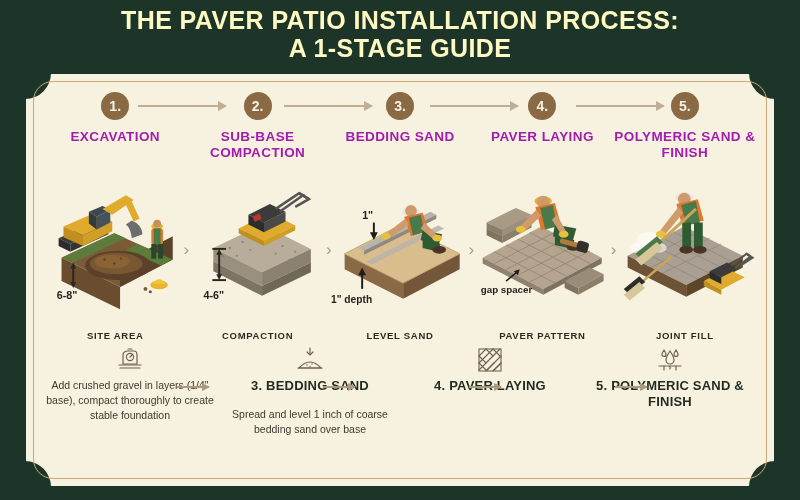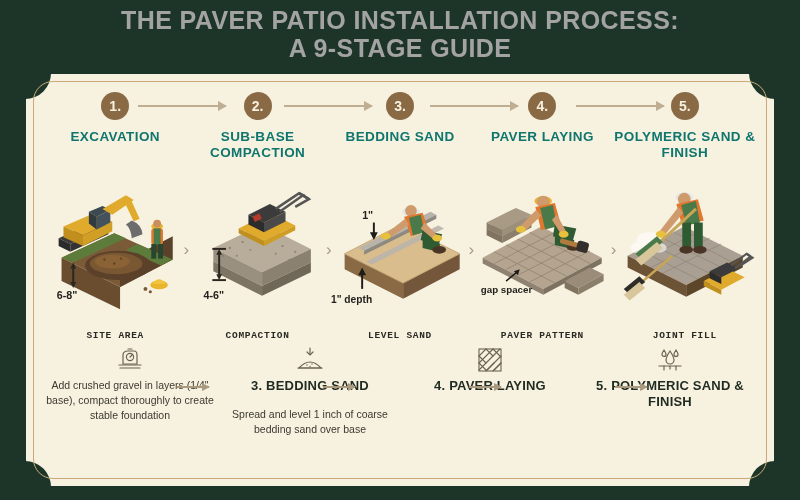--- a/index.html
+++ b/index.html
@@ -7,21 +7,21 @@
   body {
     background:#1d3528;
     font-family:"Liberation Sans", sans-serif;
     -webkit-font-smoothing:antialiased;
   }
   .poster { position:relative; width:800px; height:500px; }
 
   
   .title-block {
     position:absolute; top:6px; left:0; width:800px;
-    text-align:center; color:#a3a3a3;
+    text-align:center; color:#fef9c3;
   }
   .title-line {
     font-weight:bold; letter-spacing:0.4px; line-height:1.12;
   }
   .title-line.l1 { font-size:25px; }
   .title-line.l2 { font-size:25px; }
 
   
   .card {
     position:absolute; left:26px; top:74px; width:748px; height:412px;
@@ -46,21 +46,21 @@
     display:flex; align-items:flex-start;
   }
   .step-col { flex:1 1 0; text-align:center; position:relative; }
   .step-badge {
     width:28px; height:28px; border-radius:50%;
     background:#8a6a44; color:#f7f1e0;
     font-size:14px; font-weight:bold; line-height:28px;
     margin:0 auto 9px auto; text-align:center;
   }
   .step-title {
-    font-size:13.5px; font-weight:bold; color:#0f766e;
+    font-size:13.5px; font-weight:bold; color:#a21caf;
     letter-spacing:0.4px; line-height:1.18; text-transform:uppercase;
   }
   .arrow-top {
     position:absolute; top:13px; height:2px; background:#bfae92;
     width:88px;
   }
   .arrow-top::after{
     content:""; position:absolute; right:-1px; top:-4px;
     border-left:9px solid #bfae92;
     border-top:5px solid transparent; border-bottom:5px solid transparent;
@@ -71,21 +71,21 @@
   
   .illus-row {
     position:absolute; left:18px; top:104px; right:18px; height:165px;
     display:flex;
   }
   .illus-col { flex:1 1 0; position:relative; }
   .illus-svg { position:absolute; left:0; top:0; width:100%; height:133px; }
   .illus-cap {
     position:absolute; bottom:2px; left:0; width:100%;
     text-align:center; font-size:9.5px; font-weight:bold;
-    letter-spacing:0.7px; color:#2a2a24;font-family:Liberation Mono, monospace;
+    letter-spacing:0.7px; color:#2a2a24;
   }
   .chev {
     position:absolute; right:-7px; top:62px; width:14px; height:20px;
     color:#a89a80; font-size:17px; line-height:20px; text-align:center;
   }
 
   
   .detail-row {
     position:absolute; left:14px; top:272px; right:14px; bottom:8px;
     display:flex;
@@ -113,21 +113,21 @@
 
   .lbl { font-weight:bold; fill:#23221c; font-family:"Liberation Sans", sans-serif; }
 </style>
 </head>
 <body>
 
 <div class="poster">
 
   <div class="title-block">
     <div class="title-line l1">THE PAVER PATIO INSTALLATION PROCESS:</div>
-    <div class="title-line l2">A 9-STAGE GUIDE</div>
+    <div class="title-line l2">A 1-STAGE GUIDE</div>
   </div>
 
   <div class="card">
     <div class="notch tl"></div>
     <div class="notch tr"></div>
     <div class="notch bl"></div>
     <div class="notch br"></div>
 
     <div class="steps-row">
       <div class="step-col">

